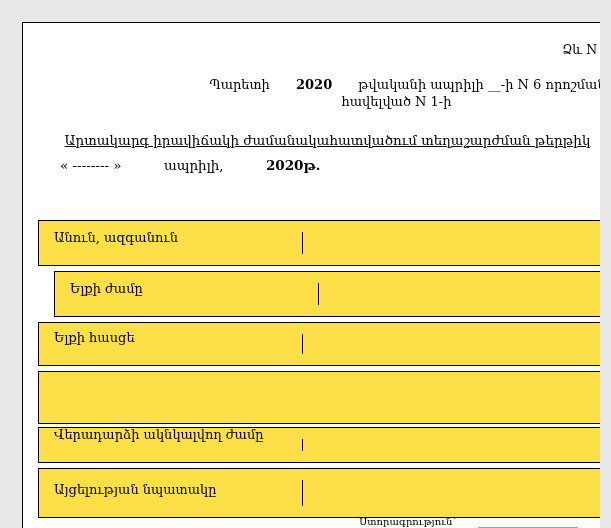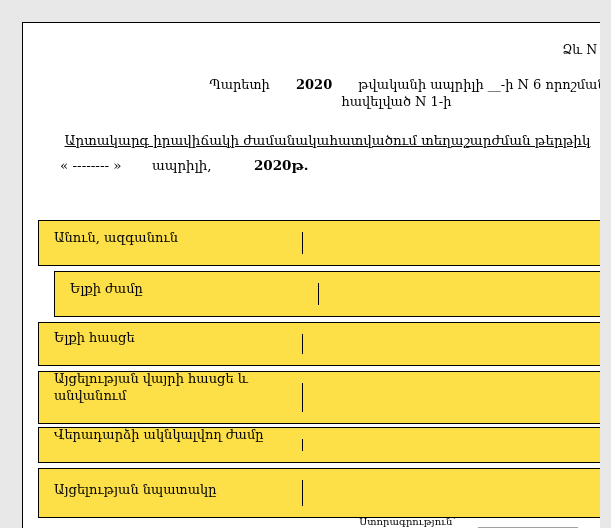--- a/index.html
+++ b/index.html
@@ -40,21 +40,21 @@
     text-align: center;
     font-size: 13.5px;
     text-decoration: underline;
   }
   .date-line {
     position: absolute;
     top: 123px;
     left: 15px;
     font-size: 13.5px;
   }
-  .date-line .month { margin-left: 4px; }
+  .date-line .month { margin-left: 16px; }
   .date-line .year { margin-left: 16px; font-weight: bold; }
   .form-table {
     position: absolute;
     top: 186px;
     left: 4px;
     right: 4px;
   }
   .row {
     display: flex;
     border: 1px solid #000;
@@ -120,21 +120,20 @@
       <div class="label">Ելքի ժամը</div>
       <div class="value"></div>
     </div>
 
     <div class="row">
       <div class="label">Ելքի հասցե</div>
       <div class="value"></div>
     </div>
 
     <div class="row">
-      <div class="label">Այցելության վայրի հասցե և անվանում</div>
       <div class="value"></div>
     </div>
 
     <div class="row">
       <div class="label">Վերադարձի ակնկալվող ժամը</div>
       <div class="value"></div>
     </div>
 
     <div class="row">
       <div class="label">Այցելության նպատակը</div>

